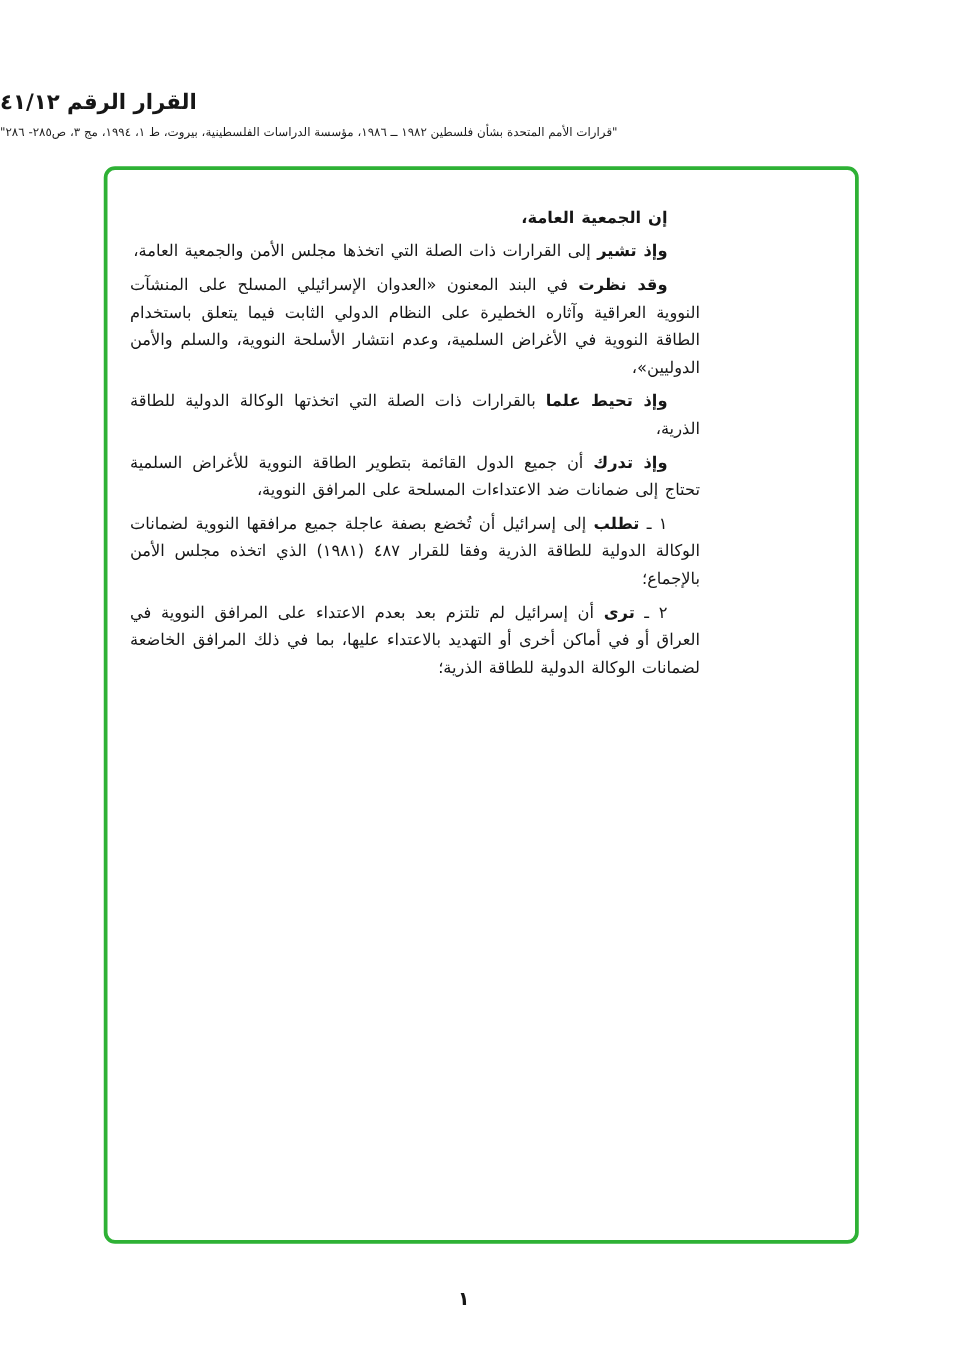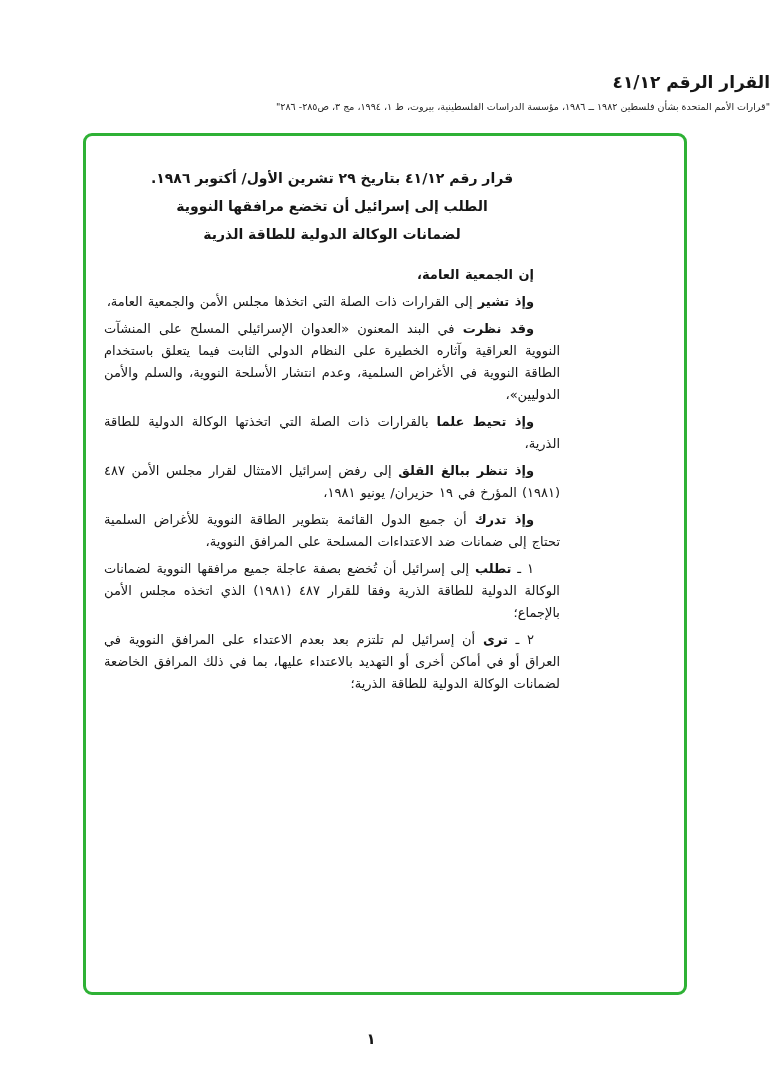--- a/index.html
+++ b/index.html
@@ -9,21 +9,21 @@
     background: #ffffff;
   }
   body {
     font-family: "DejaVu Sans", sans-serif;
     direction: rtl;
     color: #161616;
     position: relative;
     overflow: hidden;
   }
   .page-header {
-    text-align: right;
+    text-align: left;
     padding-top: 72px;
   }
   .header-title {
     font-size: 17px;
     font-weight: bold;
     letter-spacing: 0.5px;
   }
   .header-source {
     font-size: 9.5px;
     margin-top: 9px;
@@ -71,31 +71,25 @@
 <body>
 
 <div class="page">
 
   <div class="page-header">
     <div class="header-title">القرار الرقم ٤١/١٢</div>
     <div class="header-source">"قرارات الأمم المتحدة بشأن فلسطين ١٩٨٢ ــ ١٩٨٦، مؤسسة الدراسات الفلسطينية، بيروت، ط ١، ١٩٩٤، مج ٣، ص٢٨٥- ٢٨٦"</div>
   </div>
 
   <div class="frame">
-    <div class="doc-title">
-      <div class="title-line">قرار رقم ٤١/١٢ بتاريخ ٢٩ تشرين الأول/ أكتوبر ١٩٨٦.</div>
-      <div class="title-line">الطلب إلى إسرائيل أن تخضع مرافقها النووية</div>
-      <div class="title-line">لضمانات الوكالة الدولية للطاقة الذرية</div>
-    </div>
     <div class="doc-body">
         <p class="para"><span class="lead">إن الجمعية العامة،</span></p>
         <p class="para"><span class="lead">وإذ تشير</span><span> إلى القرارات ذات الصلة التي اتخذها مجلس الأمن والجمعية العامة،</span></p>
         <p class="para"><span class="lead">وقد نظرت</span><span> في البند المعنون «العدوان الإسرائيلي المسلح على المنشآت النووية العراقية وآثاره الخطيرة على النظام الدولي الثابت فيما يتعلق باستخدام الطاقة النووية في الأغراض السلمية، وعدم انتشار الأسلحة النووية، والسلم والأمن الدوليين»،</span></p>
         <p class="para"><span class="lead">وإذ تحيط علما</span><span> بالقرارات ذات الصلة التي اتخذتها الوكالة الدولية للطاقة الذرية،</span></p>
-        <p class="para"><span class="lead">وإذ تنظر ببالغ القلق</span><span> إلى رفض إسرائيل الامتثال لقرار مجلس الأمن ٤٨٧ (١٩٨١) المؤرخ في ١٩ حزيران/ يونيو ١٩٨١،</span></p>
         <p class="para"><span class="lead">وإذ تدرك</span><span> أن جميع الدول القائمة بتطوير الطاقة النووية للأغراض السلمية تحتاج إلى ضمانات ضد الاعتداءات المسلحة على المرافق النووية،</span></p>
         <p class="para"><span>١ ـ </span><span class="lead">تطلب</span><span> إلى إسرائيل أن تُخضع بصفة عاجلة جميع مرافقها النووية لضمانات الوكالة الدولية للطاقة الذرية وفقا للقرار ٤٨٧ (١٩٨١) الذي اتخذه مجلس الأمن بالإجماع؛</span></p>
         <p class="para"><span>٢ ـ </span><span class="lead">ترى</span><span> أن إسرائيل لم تلتزم بعد بعدم الاعتداء على المرافق النووية في العراق أو في أماكن أخرى أو التهديد بالاعتداء عليها، بما في ذلك المرافق الخاضعة لضمانات الوكالة الدولية للطاقة الذرية؛</span></p>
       </div>
   </div>
 
   <div class="page-number">١</div>
 
 </div>
 

